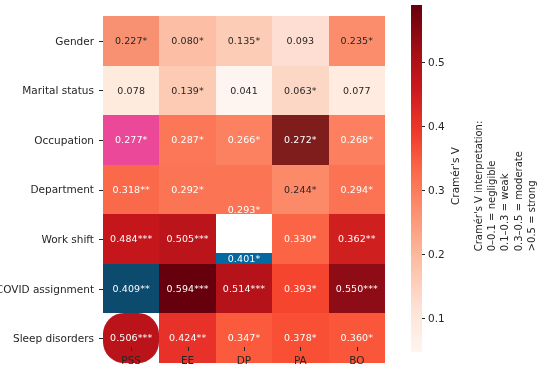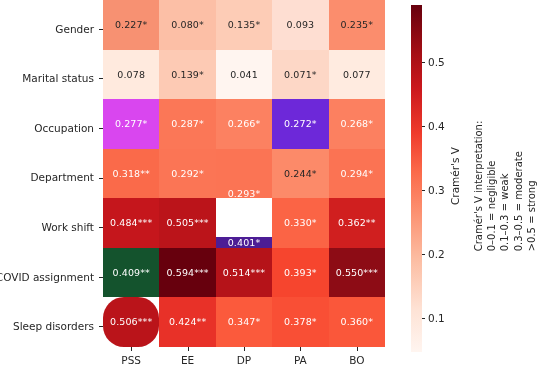--- a/index.html
+++ b/index.html
@@ -9,39 +9,39 @@
     font-family:"DejaVu Sans","Liberation Sans",sans-serif;
     overflow:hidden;
     position:relative;
     color:#262626;
   }
   .fig{position:absolute;left:0;top:0;width:550px;height:372px;}
 
   
   #heatmap{
     position:absolute;
-    left:103px; top:0px;
+    left:103px; top:16px;
     width:282px; height:347px;
     display:grid;
     grid-template-columns:repeat(5,1fr);
     grid-template-rows:repeat(7,1fr);
   }
   .cell{
     position:relative;
     display:flex;align-items:center;justify-content:center;
     font-size:9.5px;
     letter-spacing:.1px;
     line-height:1;
     box-sizing:border-box;
   }
   .cell span{pointer-events:none;}
 
   
   #ylabels{
-    position:absolute;left:0;top:4px;width:103px;height:347px;
+    position:absolute;left:0;top:16px;width:103px;height:347px;
   }
   .ylab{
     position:absolute;right:9px;
     height:49.57px;
     display:flex;align-items:center;justify-content:flex-end;
     font-size:10.5px;white-space:nowrap;color:#262626;
   }
   .ytick{
     position:absolute;right:0px;width:4px;height:1px;background:#262626;
   }
@@ -147,35 +147,35 @@
       <div class="cell" style="background: rgb(255, 234, 222); color: rgb(38, 38, 38);">
         <span>0.078</span>
       </div>
       <div class="cell" style="background: rgb(253, 202, 180); color: rgb(38, 38, 38);">
         <span>0.139*</span>
       </div>
       <div class="cell" style="background: rgb(255, 245, 240); color: rgb(38, 38, 38);">
         <span>0.041</span>
       </div>
       <div class="cell" style="background: rgb(253, 215, 198); color: rgb(38, 38, 38);">
-        <span>0.071*</span>
+        <span>0.063*</span>
       </div>
       <div class="cell" style="background: rgb(255, 235, 224); color: rgb(38, 38, 38);">
         <span>0.077</span>
       </div>
-      <div class="cell" style="background: #d946ef; color: rgb(255, 255, 255);">
+      <div class="cell" style="background: #ec4899; color: rgb(255, 255, 255);">
         <span>0.277*</span>
       </div>
       <div class="cell" style="background: rgb(251, 119, 87); color: rgb(255, 255, 255);">
         <span>0.287*</span>
       </div>
       <div class="cell" style="background: rgb(252, 129, 97); color: rgb(255, 255, 255);">
         <span>0.266*</span>
       </div>
-      <div class="cell" style="background: #6d28d9; color: rgb(255, 255, 255);">
+      <div class="cell" style="background: #7f1d1d; color: rgb(255, 255, 255);">
         <span>0.272*</span>
       </div>
       <div class="cell" style="background: rgb(252, 128, 96); color: rgb(255, 255, 255);">
         <span>0.268*</span>
       </div>
       <div class="cell" style="background: rgb(250, 106, 74); color: rgb(255, 255, 255);">
         <span>0.318**</span>
       </div>
       <div class="cell" style="background: rgb(251, 117, 85); color: rgb(255, 255, 255);">
         <span>0.292*</span>
@@ -188,30 +188,30 @@
       </div>
       <div class="cell" style="background: rgb(251, 115, 83); color: rgb(255, 255, 255);">
         <span>0.294*</span>
       </div>
       <div class="cell" style="background: rgb(197, 22, 28); color: rgb(255, 255, 255);">
         <span>0.484***</span>
       </div>
       <div class="cell" style="background: rgb(187, 20, 26); color: rgb(255, 255, 255);">
         <span>0.505***</span>
       </div>
-      <div class="cell" style="background: #4c1d95; color: rgb(255, 255, 255); margin-top: 39px;">
+      <div class="cell" style="background: #0369a1; color: rgb(255, 255, 255); margin-top: 39px;">
         <span>0.401*</span>
       </div>
       <div class="cell" style="background: rgb(251, 100, 69); color: rgb(255, 255, 255);">
         <span>0.330*</span>
       </div>
       <div class="cell" style="background: rgb(208, 31, 31); color: rgb(255, 255, 255);">
         <span>0.362**</span>
       </div>
-      <div class="cell" style="background: #14532d; color: rgb(255, 255, 255);">
+      <div class="cell" style="background: #0c4a6e; color: rgb(255, 255, 255);">
         <span>0.409**</span>
       </div>
       <div class="cell" style="background: rgb(103, 0, 13); color: rgb(255, 255, 255);">
         <span>0.594***</span>
       </div>
       <div class="cell" style="background: rgb(181, 19, 25); color: rgb(255, 255, 255);">
         <span>0.514***</span>
       </div>
       <div class="cell" style="background: rgb(246, 69, 46); color: rgb(255, 255, 255);">
         <span>0.393*</span>

